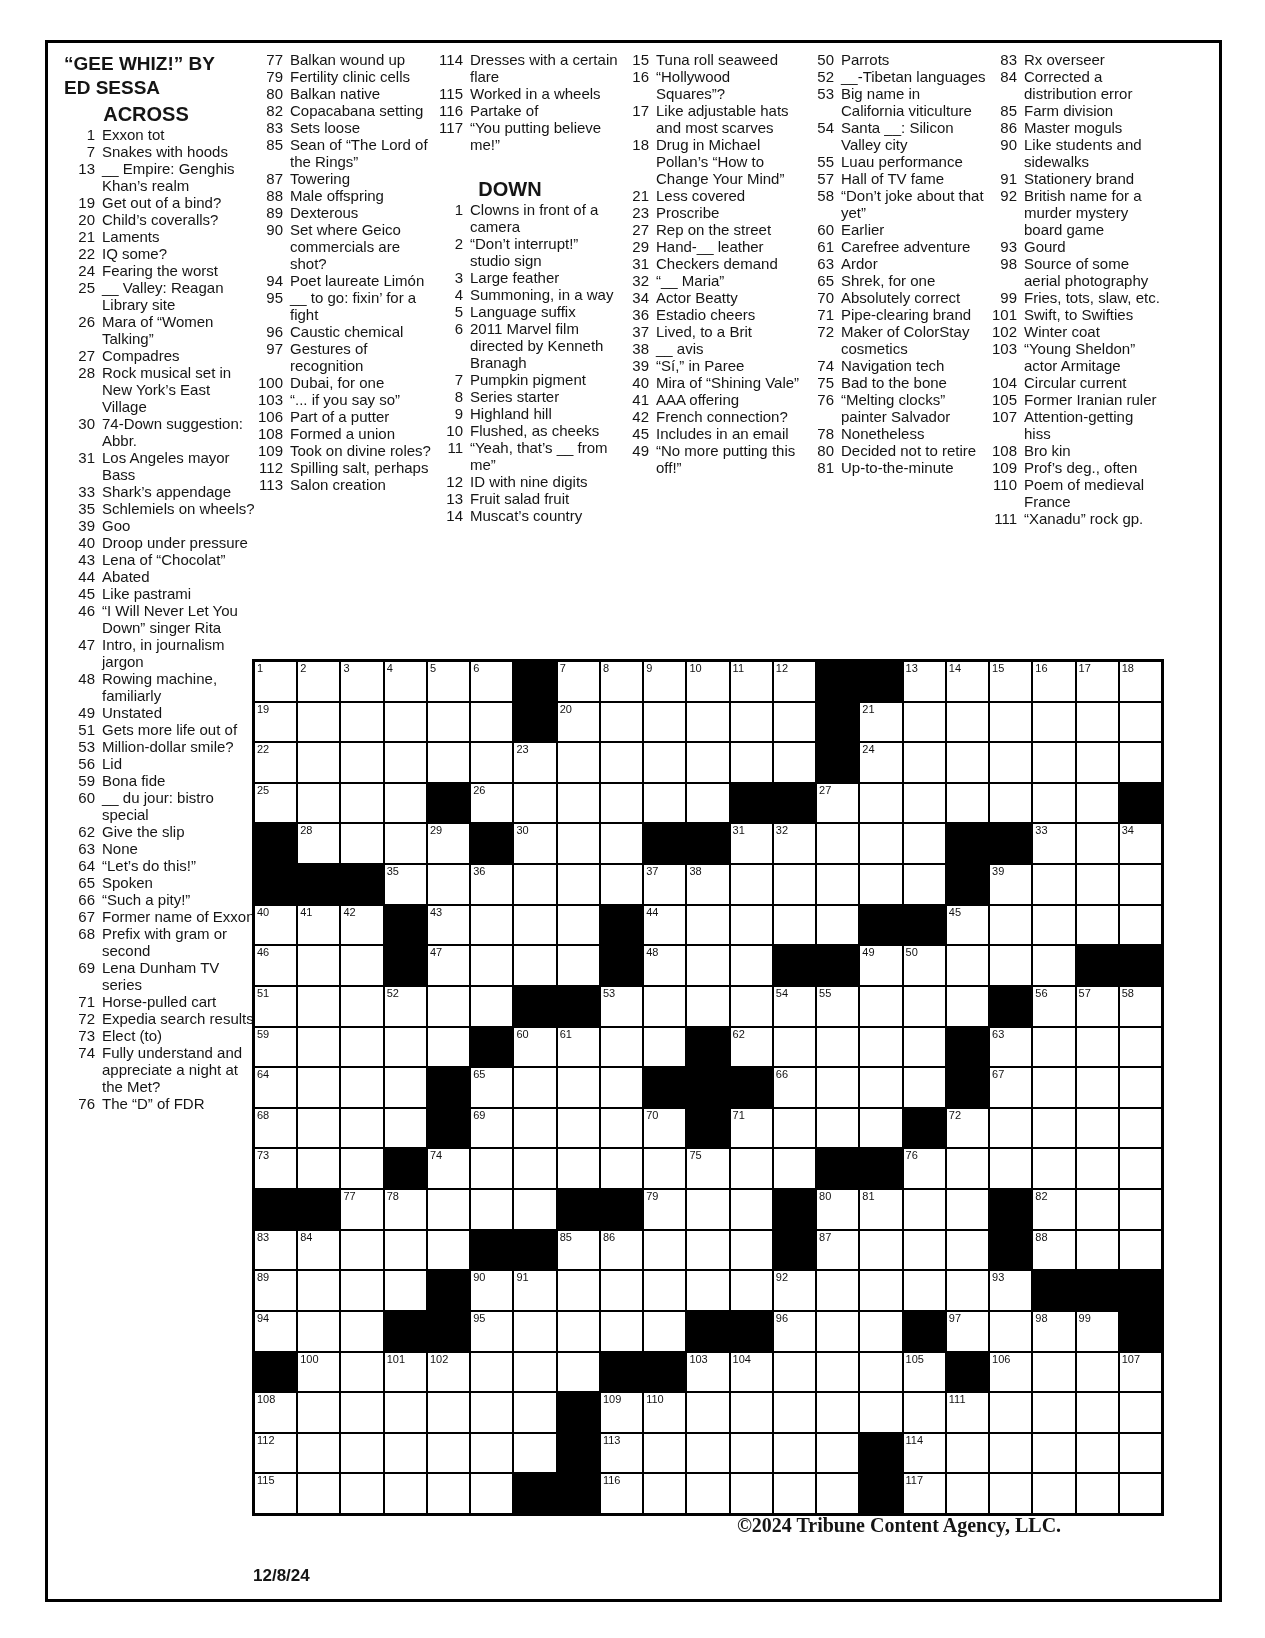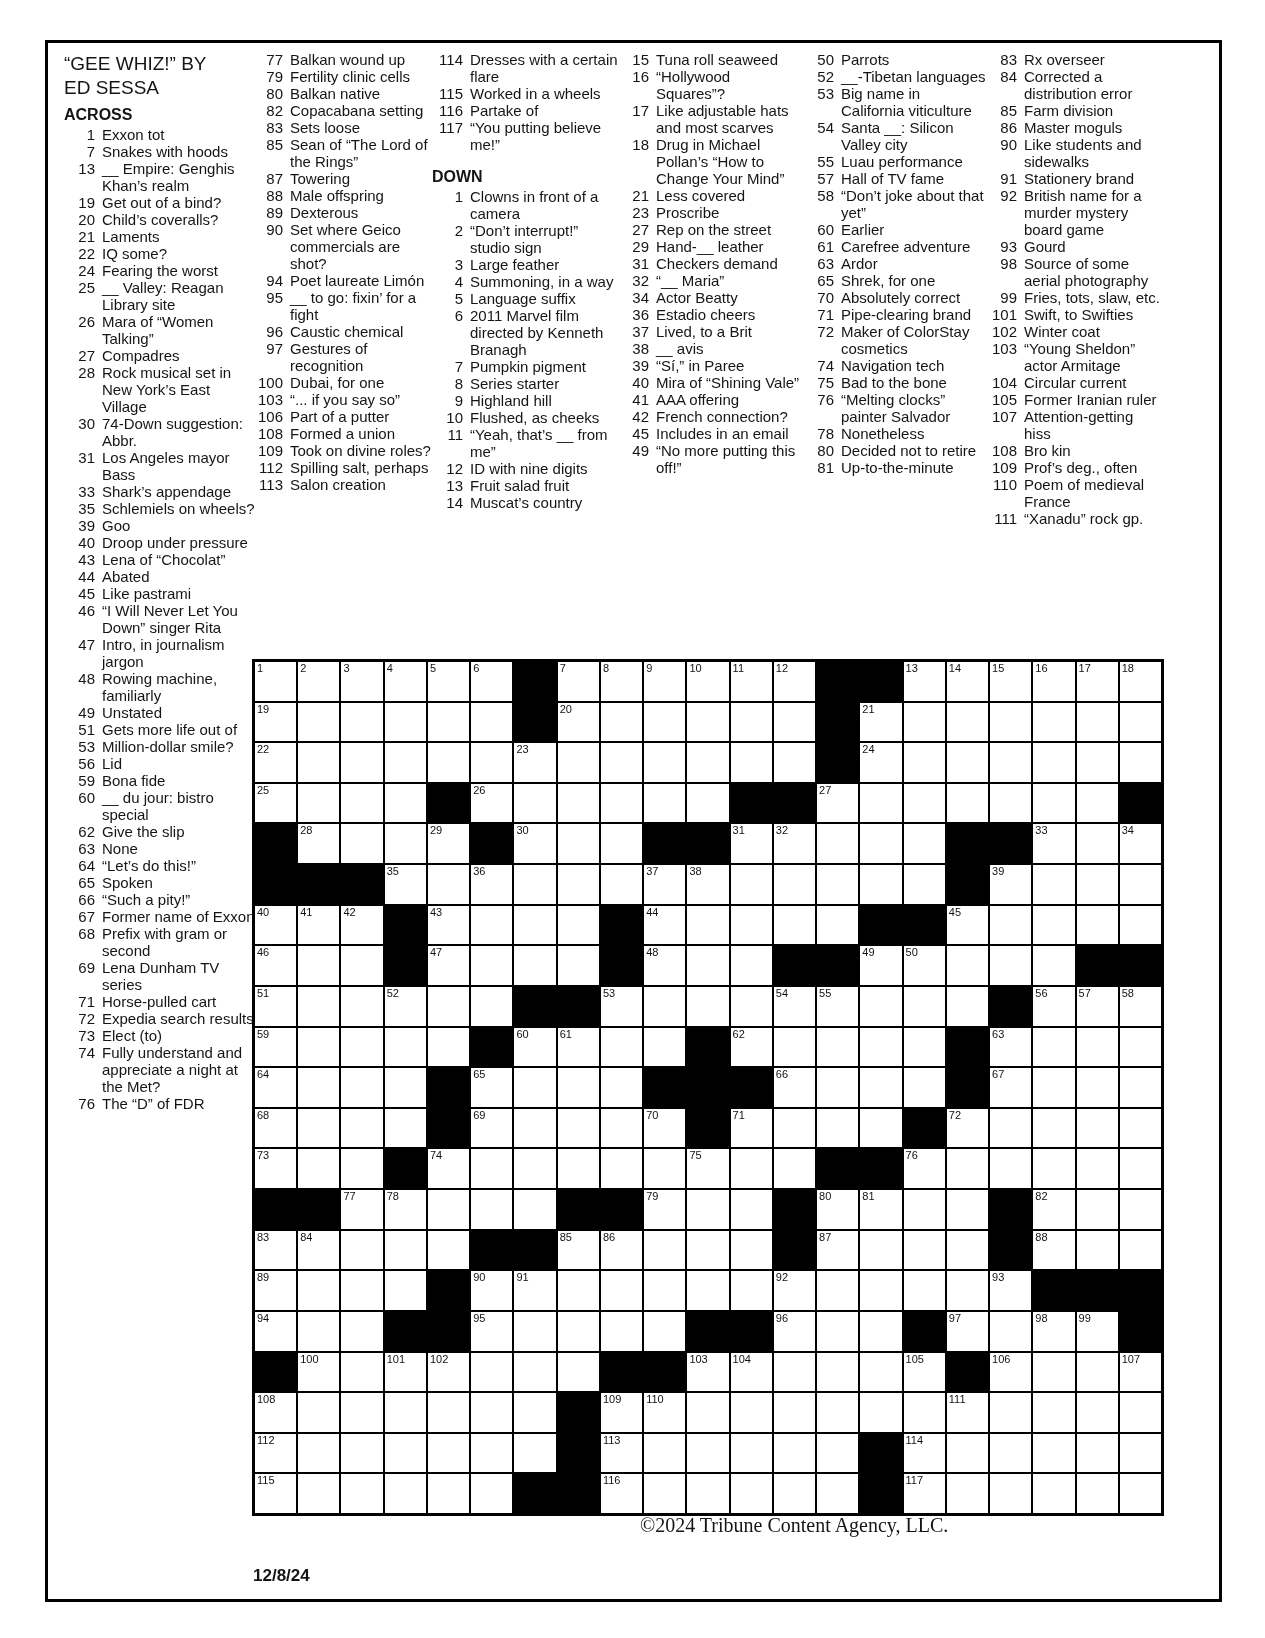--- a/index.html
+++ b/index.html
@@ -1,40 +1,40 @@
 <!DOCTYPE html>
 <html><head>
 <meta charset="utf-8">
 <style>
   html,body{margin:0;padding:0;background:#fff}
   .page{position:relative;width:1265px;height:1638px;background:#fff;
         font-family:"Liberation Sans",sans-serif;color:#151515;overflow:hidden}
   .frame{position:absolute;left:45px;top:40px;width:1171px;height:1556px;border:3px solid #000}
-  .title{position:absolute;left:64px;top:52px;width:195px;font-weight:normal;font-size:19px;line-height:24px}
+  .title{position:absolute;left:64px;top:52px;width:195px;font-weight:bold;font-size:19px;line-height:24px}
   .clue-col{position:absolute;font-size:15px;line-height:17px}
   .col-0{left:64px;top:106px;width:194px}
   .col-1{left:252px;top:51px;width:180px}
   .col-2{left:432px;top:51px;width:186px}
   .col-3{left:618px;top:51px;width:185px}
   .col-4{left:803px;top:51px;width:184px}
   .col-5{left:986px;top:51px;width:176px}
-  .list-header{font-weight:bold;font-size:16px;text-align:left;margin:0 30px 3px 0}
-  .list-header.down{margin-top:15px}
+  .list-header{font-weight:bold;font-size:20px;text-align:center;margin:0 30px 3px 0}
+  .list-header.down{margin-top:28px}
   .clue{display:flex;align-items:flex-start}
   .cn{flex:0 0 31px;text-align:right;padding-right:7px}
   .ct{flex:1;min-width:0}
   .grid{position:absolute;left:252px;top:659px;width:908px;height:853px;
         display:grid;grid-template-columns:repeat(21,1fr);grid-template-rows:repeat(21,1fr);
         border:2px solid #000;background:#fff}
   .cell{position:relative;border:1px solid #000;background:#fff}
   .cell.black{background:#000}
   .num{position:absolute;top:0;left:2px;font-size:11px;line-height:13px;color:#111}
   .date{position:absolute;left:253px;top:1566px;font-weight:bold;font-size:17px}
-  .copyright{position:absolute;left:640px;top:1514px;width:518px;text-align:left;
-             font-family:"Liberation Serif",serif;font-weight:normal;font-size:20px}
+  .copyright{position:absolute;left:640px;top:1514px;width:518px;text-align:center;
+             font-family:"Liberation Serif",serif;font-weight:bold;font-size:20px}
 </style>
 </head>
 <body>
 
 <div class="page">
   <div class="frame"></div>
 
   <div class="title">
     <div>“GEE WHIZ!” BY</div>
     <div>ED SESSA</div>

